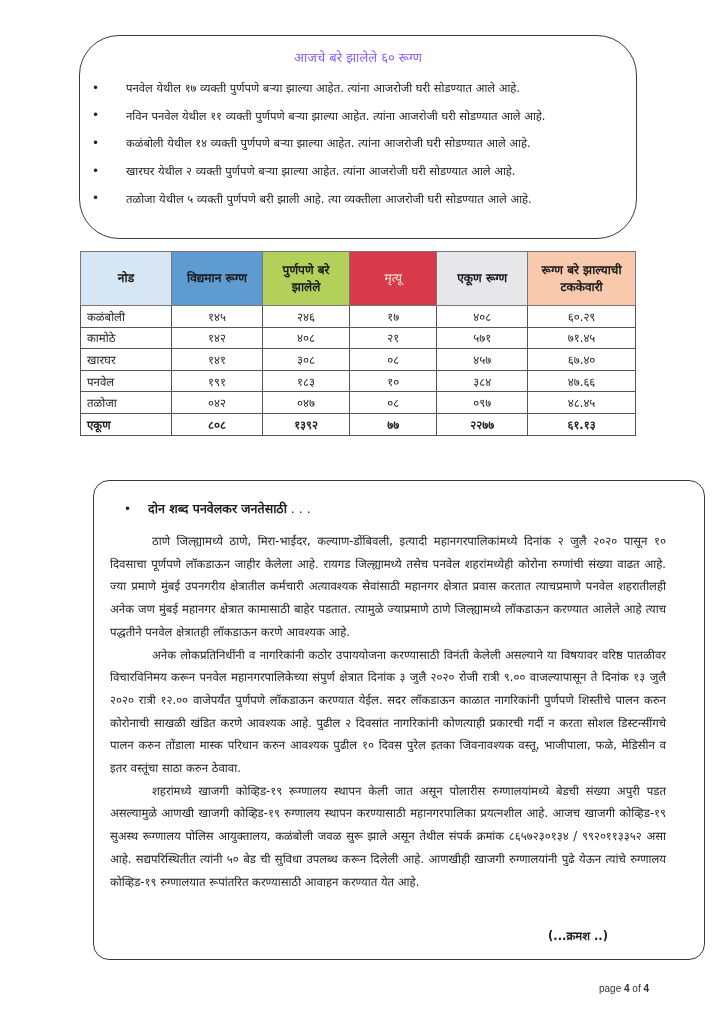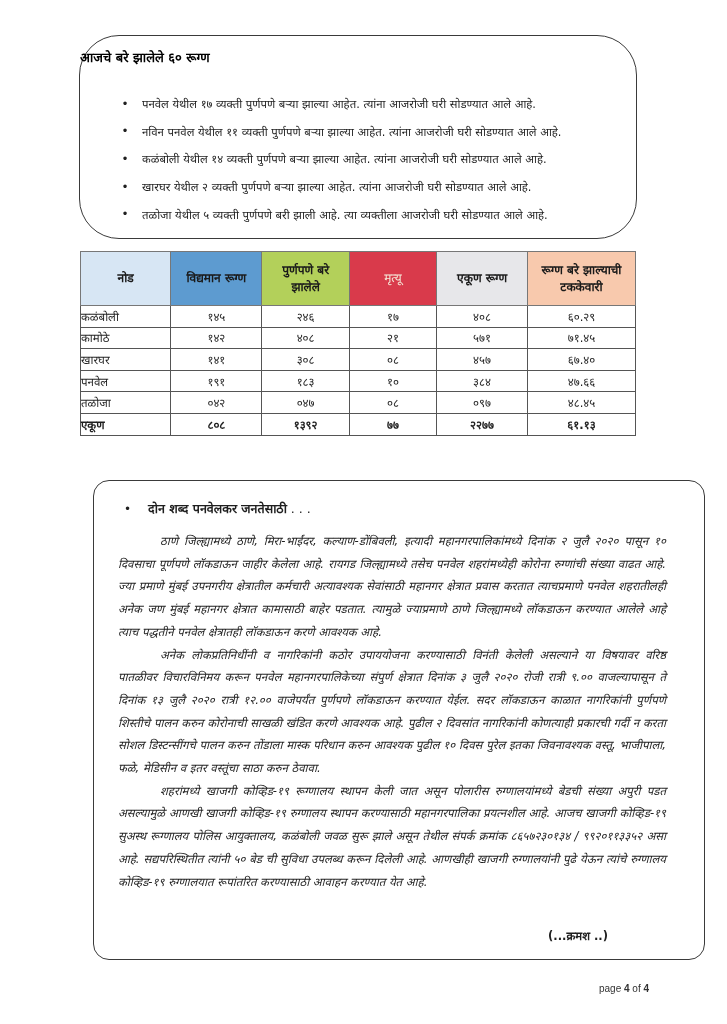--- a/index.html
+++ b/index.html
@@ -5,56 +5,56 @@
   html, body { margin: 0; padding: 0; }
   body {
     width: 727px; height: 1024px; background: #ffffff; position: relative; overflow: hidden;
     font-family: "DejaVu Sans", "Liberation Sans", sans-serif; color: #1f1f1f;
   }
   .box1 {
     position: absolute; left: 79px; top: 35px; width: 558px; height: 204px;
     border: 1.5px solid #3a3a3a; border-radius: 40px; box-sizing: border-box;
   }
   .box1-title {
-    position: absolute; left: 0; right: 0; top: 12px; 
-    font-size: 13px; font-weight: bold; color: #000000;
+    position: absolute; left: 0; right: 0; top: 12px; text-align: center;
+    font-size: 13px; font-weight: normal; color: #8b5cf6;
   }
-  .box1 ul { list-style: none; margin: 16px; padding: 0; position: absolute; left: 12px; top: 38px; right: 10px; text-align: center; }
+  .box1 ul { list-style: none; margin: 0; padding: 0; position: absolute; left: 12px; top: 38px; right: 10px; }
   .box1 li { height: 27.6px; font-size: 11.4px; display: flex; align-items: center; white-space: nowrap; }
   .bullet { width: 34px; flex: 0 0 34px; font-size: 12px; }
   .bullet::before { content: "\2022"; }
 
   table.stats {
     position: absolute; left: 80px; top: 251px; width: 556px; border-collapse: collapse;
     font-size: 11.5px;
   }
   table.stats th {
     height: 53px; font-weight: bold; font-size: 12px; color: #1a1a1a; border: 1px solid #777;
     line-height: 17px; padding: 0 4px; text-align: center;
   }
   table.stats td { height: 20.6px; border: 1px solid #555; padding: 0 4px; text-align: center; }
-  table.stats td.node { text-align: left; padding-left: 0; }
+  table.stats td.node { text-align: left; padding-left: 6px; }
   table.stats tr.total td { font-weight: bold; }
   .h-node { background: #d7e6f4; }
   .h-active { background: #5d9bd0; }
   .h-recovered { background: #b3d05a; }
   .h-deaths { background: #d93a4b; color: #f5e8d8 !important; font-weight: normal !important; }
   .h-total { background: #e7e7ea; }
   .h-pct { background: #f8c9ad; }
 
   .box2 {
     position: absolute; left: 93px; top: 480px; width: 612px; height: 480px;
     border: 1.5px solid #3a3a3a; border-radius: 16px; box-sizing: border-box;
   }
   .box2-heading {
     position: absolute; left: 30px; top: 19px; font-size: 12.5px; font-weight: bold; white-space: nowrap;
   }
   .box2-heading .bullet { display: inline-block; width: 24px; font-weight: normal; }
   .box2-heading .dots { font-weight: normal; }
-  .paras { position: absolute; left: 24px; right: 38px; top: 49px; font-size: 11.5px; line-height: 22.7px; text-align: justify; font-style: italic; }
+  .paras { position: absolute; left: 16px; right: 38px; top: 49px; font-size: 11.5px; line-height: 22.7px; text-align: justify; }
   .paras p { margin: 0; text-indent: 42px; }
   .cont { position: absolute; right: 96px; bottom: 16px; font-size: 11.5px; font-weight: bold; }
   .footer { position: absolute; left: 599px; top: 983px; font-size: 10px; color: #333; font-family: "Liberation Sans", sans-serif; }
   .footer b { font-weight: bold; }
 </style>
 </head>
 <body>
 
 <div class="box1">
   <div class="box1-title">आजचे बरे झालेले ६० रूग्ण</div>

